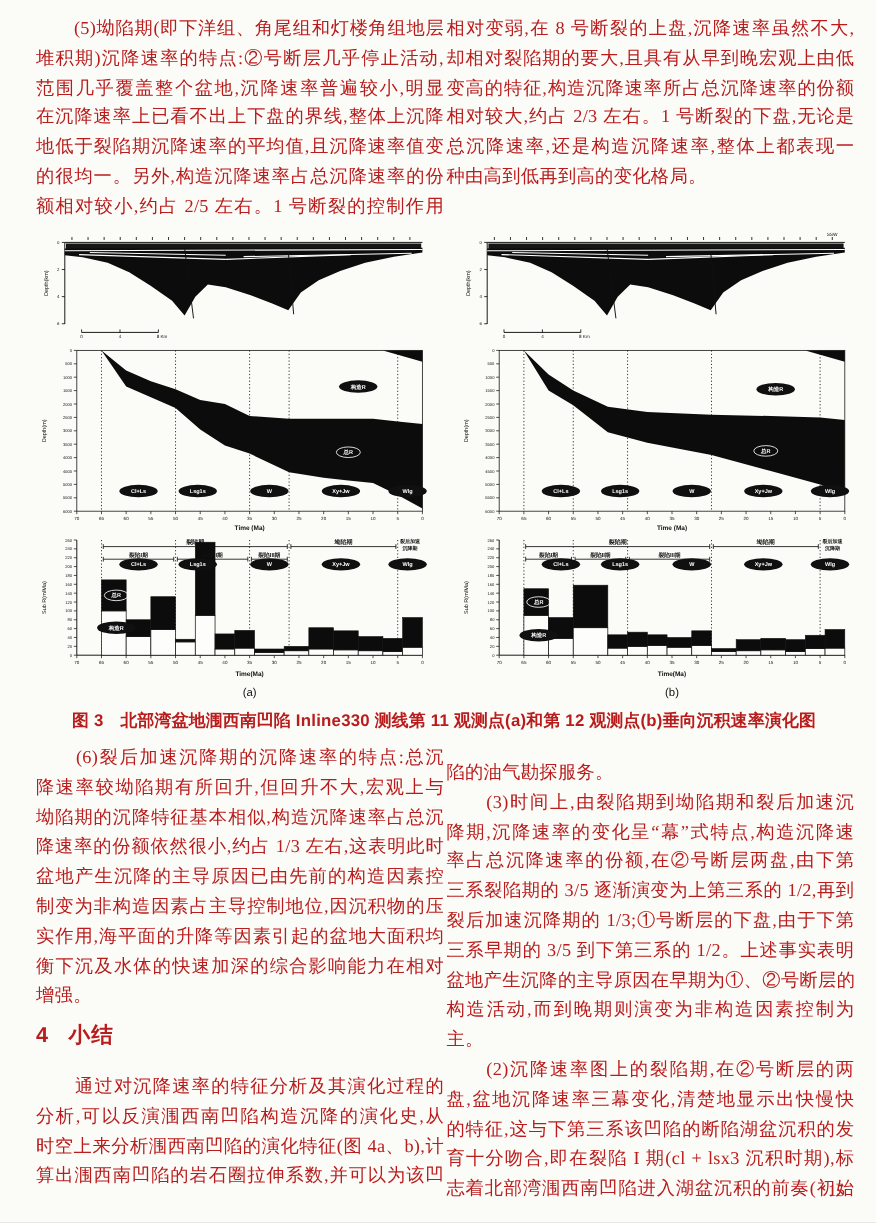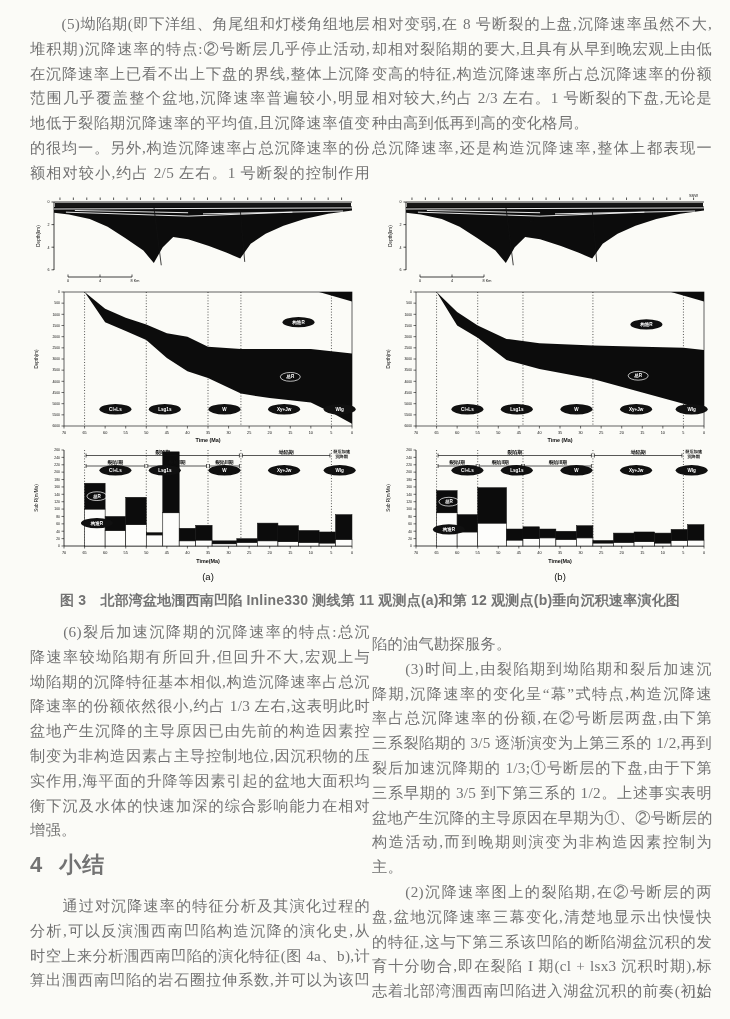--- a/index.html
+++ b/index.html
@@ -1,50 +1,50 @@
 <!DOCTYPE html>
 <html><head>
 <meta charset="utf-8">
 <style>
   html,body{margin:0;padding:0;}
   body{background:#888;}
   .page{position:relative;width:730px;height:1019px;background:#fbfbf7;margin:0 auto;
-        font-family:"Liberation Serif","DejaVu Serif",serif;color:#737373;overflow:hidden;}
+        font-family:"Liberation Serif","DejaVu Serif",serif;color:#b91c1c;overflow:hidden;}
   .col{position:absolute;width:340px;font-size:15.2px;line-height:24.8px;}
   .line{text-align:justify;text-align-last:justify;white-space:nowrap;letter-spacing:.3px;}
   .line.short{text-align-last:left;}
   .figure{position:absolute;left:28px;top:194px;width:684px;height:392px;display:flex;justify-content:space-between;}
   .caption{position:absolute;left:28px;top:592px;width:684px;font-family:"Liberation Sans","DejaVu Sans",sans-serif;
            font-weight:bold;font-size:14px;text-align:center;letter-spacing:.2px;}
   .heading{position:absolute;left:30px;top:850px;font-family:"Liberation Sans","DejaVu Sans",sans-serif;
-           font-weight:bold;font-size:22px;letter-spacing:1px;}
+           font-weight:bold;font-size:18px;letter-spacing:1px;}
   .heading .num{margin-right:16px;}
   .pagenum{position:absolute;right:26px;top:986px;font-size:14px;}
   svg text{font-family:"Liberation Sans","DejaVu Sans",sans-serif;}
 </style>
 </head>
 <body>
 
 <div class="page">
   <div id="lt" class="col" style="left:30px;top:12px;">
       <div class="line">　　(5)坳陷期(即下洋组、角尾组和灯楼角组地层</div>
       <div class="line">堆积期)沉降速率的特点:②号断层几乎停止活动,</div>
+      <div class="line">范围几乎覆盖整个盆地,沉降速率普遍较小,明显</div>
       <div class="line">在沉降速率上已看不出上下盘的界线,整体上沉降</div>
-      <div class="line">范围几乎覆盖整个盆地,沉降速率普遍较小,明显</div>
       <div class="line">地低于裂陷期沉降速率的平均值,且沉降速率值变</div>
       <div class="line">的很均一。另外,构造沉降速率占总沉降速率的份</div>
       <div class="line">额相对较小,约占 2/5 左右。1 号断裂的控制作用</div>
     </div>
   <div id="rt" class="col" style="left:372px;top:12px;">
       <div class="line">相对变弱,在 8 号断裂的上盘,沉降速率虽然不大,</div>
       <div class="line">却相对裂陷期的要大,且具有从早到晚宏观上由低</div>
       <div class="line">变高的特征,构造沉降速率所占总沉降速率的份额</div>
       <div class="line">相对较大,约占 2/3 左右。1 号断裂的下盘,无论是</div>
+      <div class="line">总沉降速率,还是构造沉降速率,整体上都表现一</div>
       <div class="line short">种由高到低再到高的变化格局。</div>
-      <div class="line">总沉降速率,还是构造沉降速率,整体上都表现一</div>
     </div>
 
   <div class="figure">
     <svg id="figA" width="332" height="392" viewBox="0 0 332 392">
         <g>
           <g>
             <line x1="31.96" y1="3.5" x2="31.96" y2="6" stroke="#101010" stroke-width="0.7"></line>
             <line x1="45.370000000000005" y1="3.5" x2="45.370000000000005" y2="6" stroke="#101010" stroke-width="0.7"></line>
             <line x1="58.78" y1="3.5" x2="58.78" y2="6" stroke="#101010" stroke-width="0.7"></line>
             <line x1="72.19" y1="3.5" x2="72.19" y2="6" stroke="#101010" stroke-width="0.7"></line>

